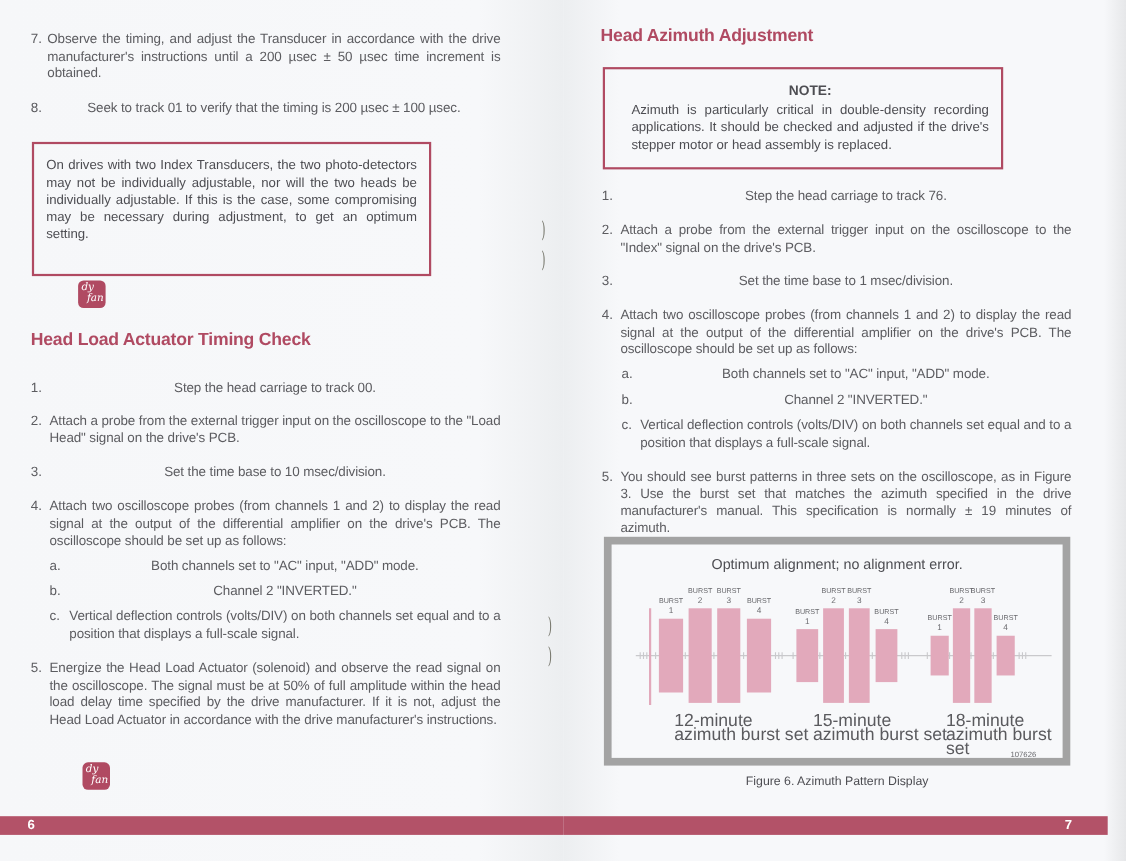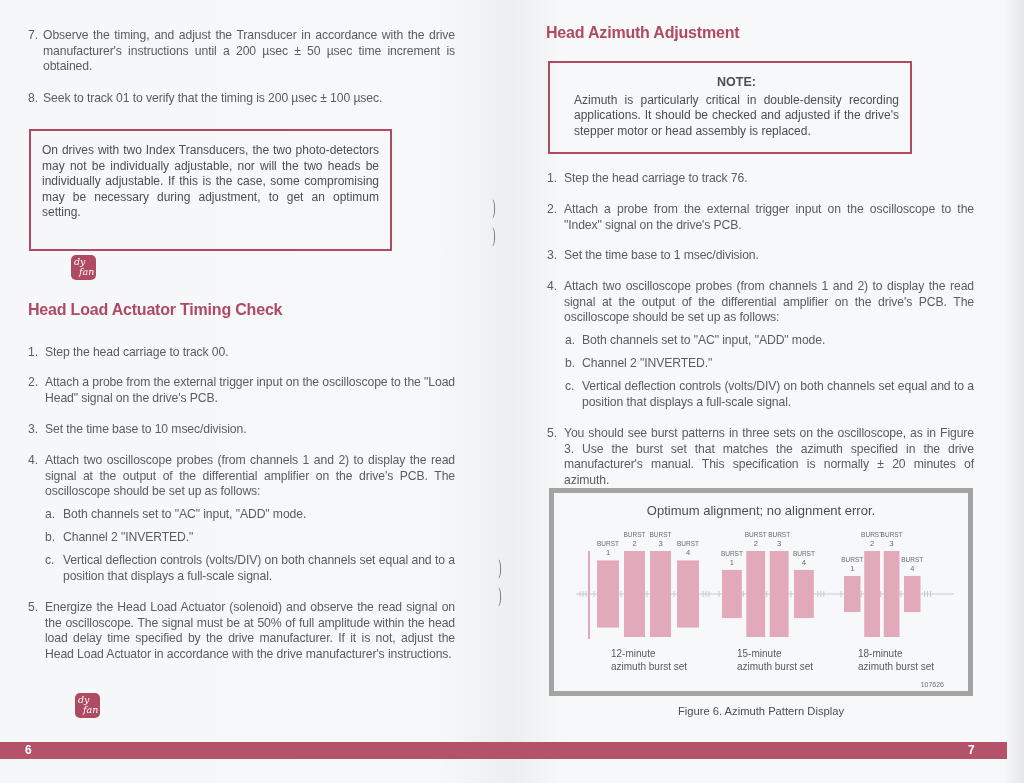--- a/index.html
+++ b/index.html
@@ -6,42 +6,42 @@
   body {
     width: 1024px; height: 783px; position: relative; overflow: hidden;
     background: #f7f8fa;
     font-family: "Liberation Sans", sans-serif;
     color: #5a5a5e;
   }
   .page { position: absolute; top: 0; height: 783px; }
   .page-left { left: 0; width: 512px; background: linear-gradient(90deg, #f6f7f9 0%, #f7f8fa 85%, #eceef0 100%); }
   .page-right { left: 512px; width: 512px; background: linear-gradient(90deg, #eceef0 0%, #f7f8fa 10%, #f7f8fa 96%, #e6e7e9 100%); }
   .gutter-mark { position: absolute; font-size: 20px; color: #7a7a70; font-family: "DejaVu Serif", serif; transform: scaleX(0.5); }
-  .txt { position: absolute; font-size: 12.2px; line-height: 15.5px; color: #5c5c60; letter-spacing: -0.1px; }
+  .txt { position: absolute; font-size: 12.2px; line-height: 15.5px; color: #5c5c60; letter-spacing: -0.1px; text-align: center; }
   .num { position: absolute; font-size: 12.2px; line-height: 15.5px; color: #5c5c60; }
   .just { text-align: justify; text-align-last: left; }
   .title { position: absolute; font-weight: bold; font-size: 16px; color: #b04a62; letter-spacing: -0.2px; }
   .note-box {
     position: absolute; border: 2px solid #b04a62; box-sizing: border-box;
     padding: 8px 10px; font-size: 12px; line-height: 15.5px; color: #4d4d52;
   }
   .note-heading { text-align: center; font-weight: bold; font-size: 12.5px; margin-bottom: 2px; color: #4d4d52; }
   .logo {
     position: absolute; width: 25px; height: 25px; border-radius: 5px;
     background: #b04a62; color: #fff; font-family: "DejaVu Serif", serif; font-style: italic;
     font-size: 9.5px; line-height: 10px; margin-left: 44px;
   }
   .logo span { position: absolute; }
   .band { position: absolute; height: 17px; background: #b35268; }
   .pagenum { position: absolute; color: #fff; font-weight: bold; font-size: 12px; top: 1px; }
-  .figure-box { position: absolute; left: 549px; top: 488px; width: 424px; height: 208px; border: 5px solid #a3a3a3; box-sizing: border-box; }
+  .figure-box { position: absolute; left: 549px; top: 488px; width: 424px; height: 208px; border: 7px solid #a3a3a3; box-sizing: border-box; }
   .fig-title { position: absolute; left: 0; width: 100%; top: 10px; text-align: center; font-size: 13px; color: #4d4d52; }
   .fig-caption { position: absolute; left: 549px; width: 424px; top: 705px; text-align: center; font-size: 11.2px; color: #4d4d52; }
   .burst-svg { position: absolute; left: 0; top: 0; }
-  .set-label { position: absolute; font-size: 10px; line-height: 12.5px; color: #5a5a5e; }
+  .set-label { position: absolute; font-size: 16px; line-height: 12.5px; color: #5a5a5e; }
   .fig-id { position: absolute; right: 24px; top: 188px; font-size: 7px; color: #6a6a6e; }
 </style>
 </head>
 <body>
 
 <div class="page page-left">
   <span class="num" style="left:28px;top:28px">7.</span>
   <div class="txt just" style="left:43px;top:28px;width:412px">Observe the timing, and adjust the Transducer in accordance with the drive manufacturer's instructions until a 200 µsec ± 50 µsec time increment is obtained.</div>
   <span class="num" style="left:28px;top:91px">8.</span>
   <div class="txt" style="left:43px;top:91px;width:412px">Seek to track 01 to verify that the timing is 200 µsec ± 100 µsec.</div>
@@ -113,21 +113,21 @@
   <div class="txt just" style="left:52px;top:279px;width:410px">Attach two oscilloscope probes (from channels 1 and 2) to display the read signal at the output of the differential amplifier on the drive's PCB. The oscilloscope should be set up as follows:</div>
 
   <span class="num" style="left:53px;top:333px">a.</span>
   <div class="txt" style="left:70px;top:333px;width:392px">Both channels set to "AC" input, "ADD" mode.</div>
   <span class="num" style="left:53px;top:356px">b.</span>
   <div class="txt" style="left:70px;top:356px;width:392px">Channel 2 "INVERTED."</div>
   <span class="num" style="left:53px;top:379px">c.</span>
   <div class="txt just" style="left:70px;top:379px;width:392px">Vertical deflection controls (volts/DIV) on both channels set equal and to a position that displays a full-scale signal.</div>
 
   <span class="num" style="left:35px;top:426px">5.</span>
-  <div class="txt just" style="left:52px;top:426px;width:410px">You should see burst patterns in three sets on the oscilloscope, as in Figure 3. Use the burst set that matches the azimuth specified in the drive manufacturer's manual. This specification is normally ± 20 minutes of azimuth.</div>
+  <div class="txt just" style="left:52px;top:426px;width:410px">You should see burst patterns in three sets on the oscilloscope, as in Figure 3. Use the burst set that matches the azimuth specified in the drive manufacturer's manual. This specification is normally ± 19 minutes of azimuth.</div>
 
   <div class="band" style="left:0;top:742px;width:495px">
     <span class="pagenum" style="left:456px">7</span>
   </div>
 </div>
 
 <div class="figure-box">
   <div class="fig-title">Optimum alignment; no alignment error.</div>
   <svg class="burst-svg" id="burst-svg" width="420" height="204">
       <line x1="22" y1="101" x2="400" y2="101" stroke="#c9c9cc" stroke-width="1"></line>

